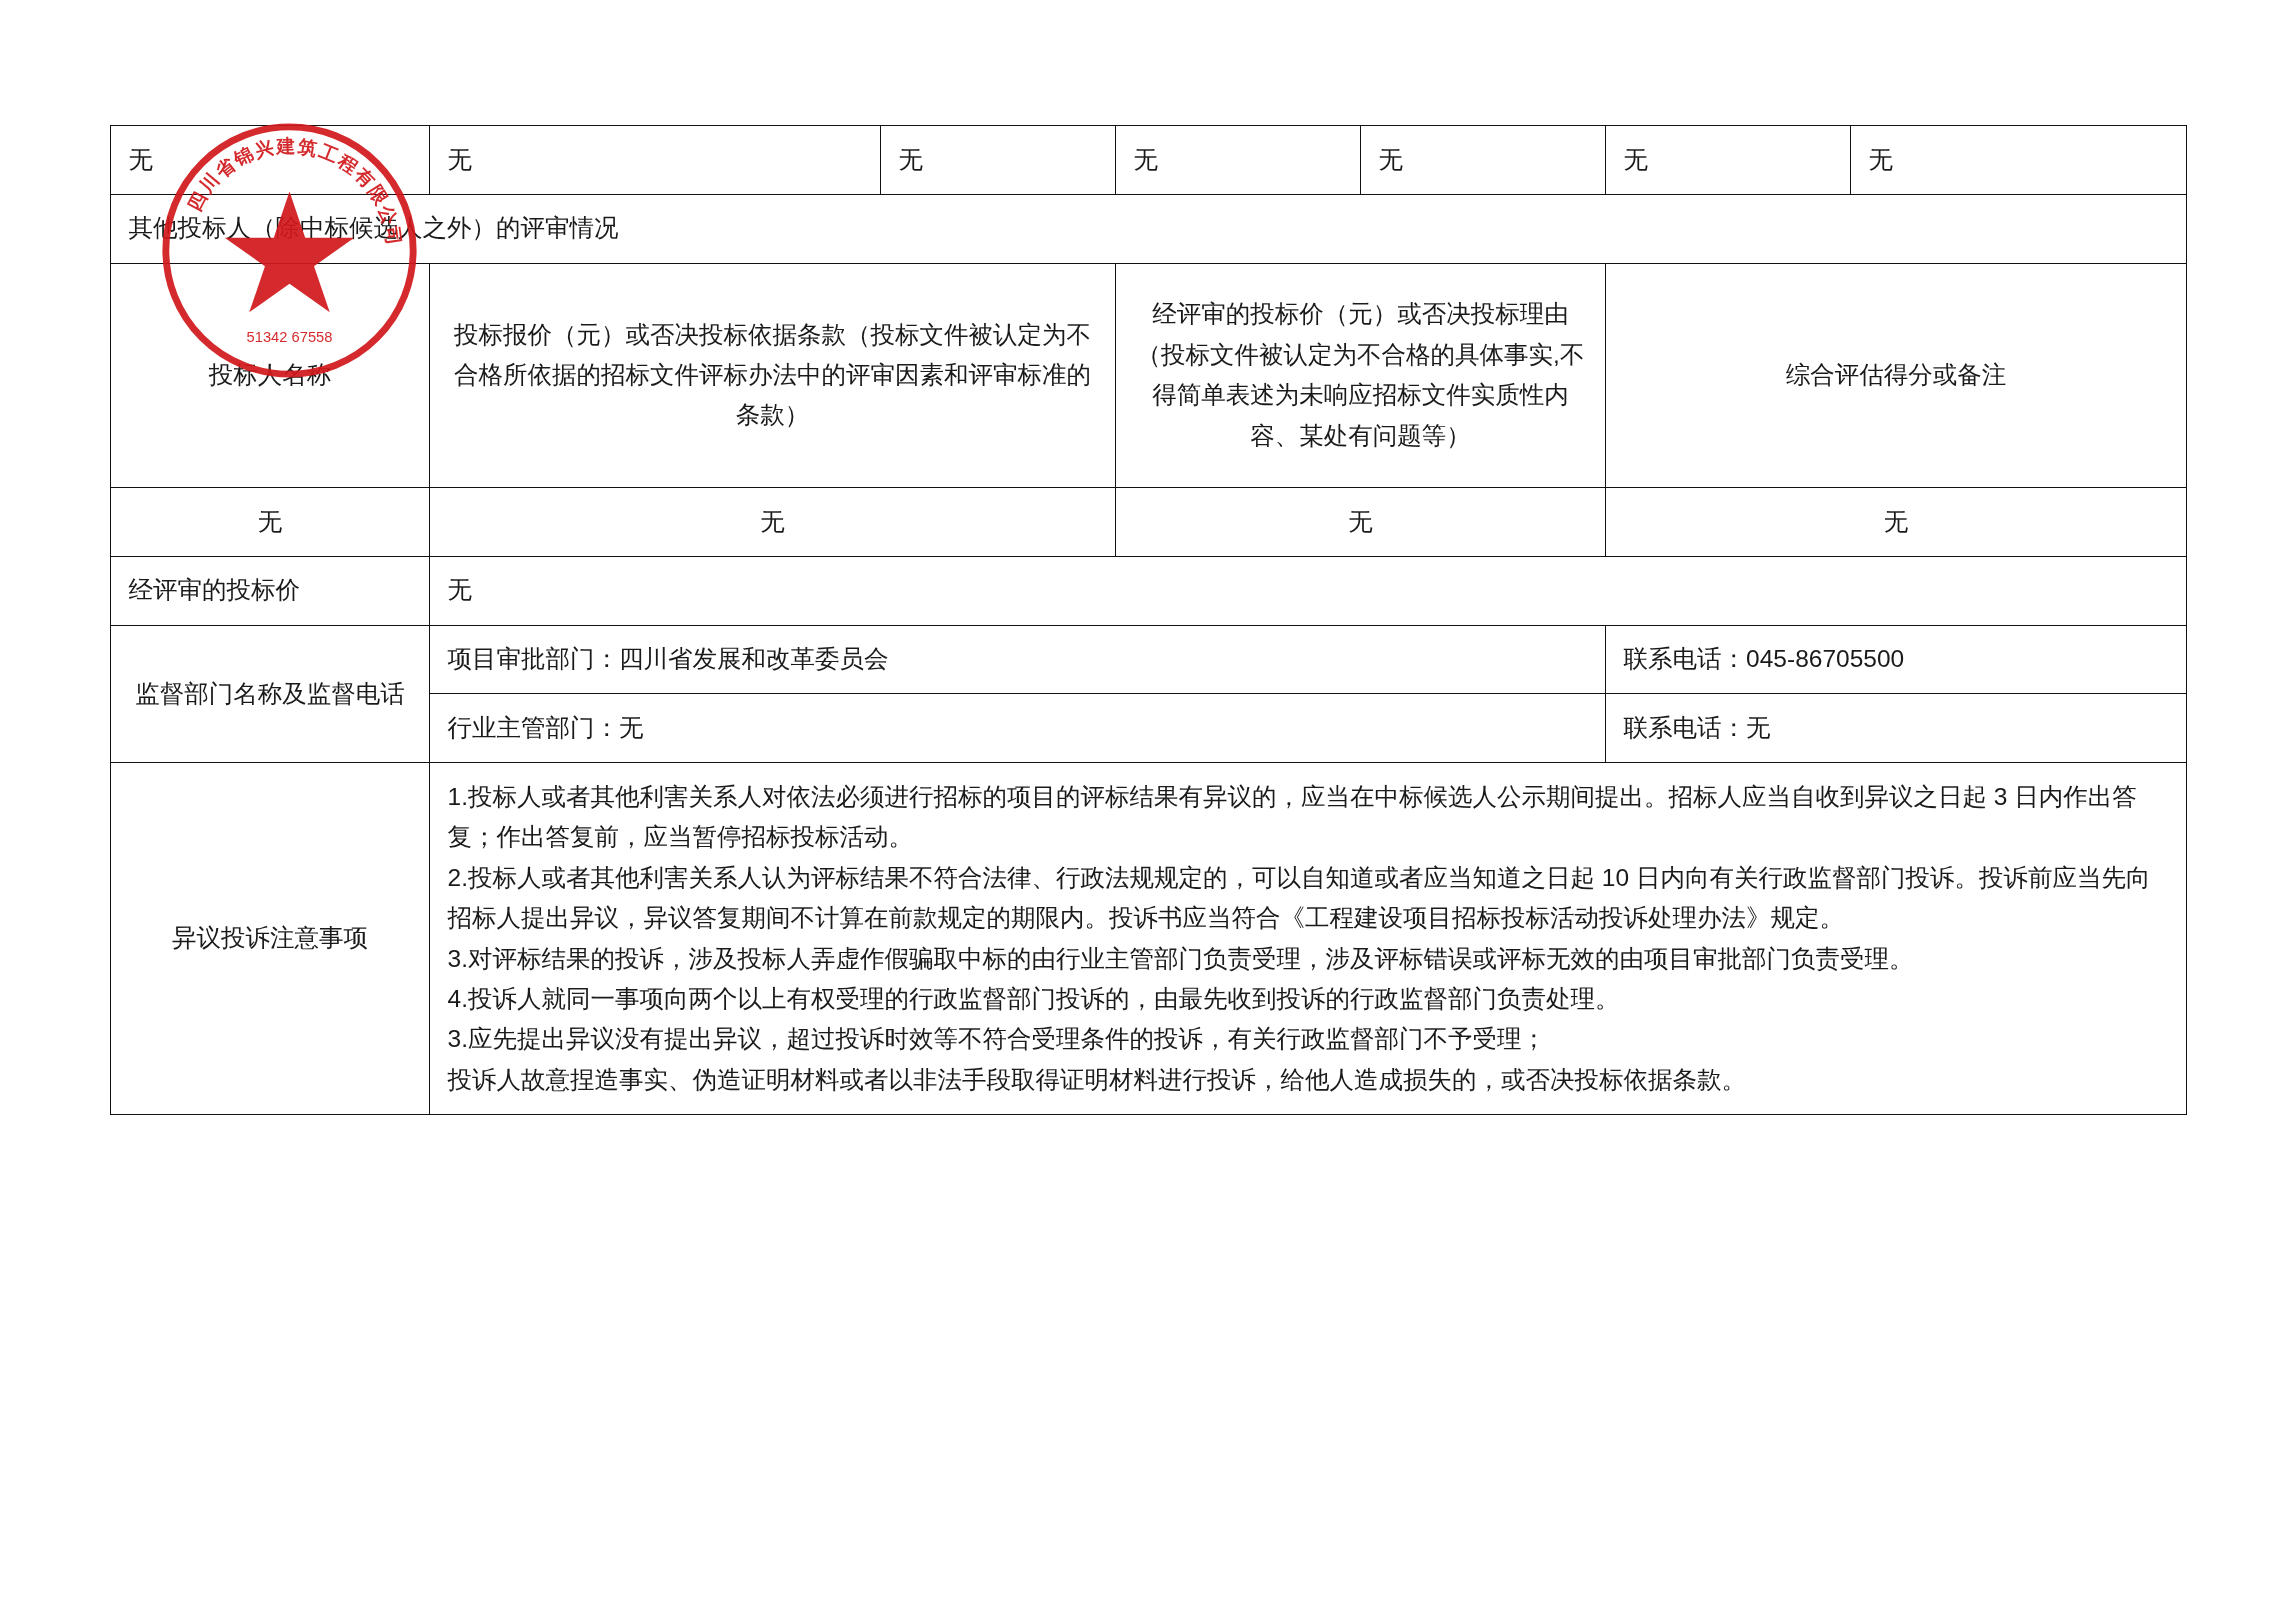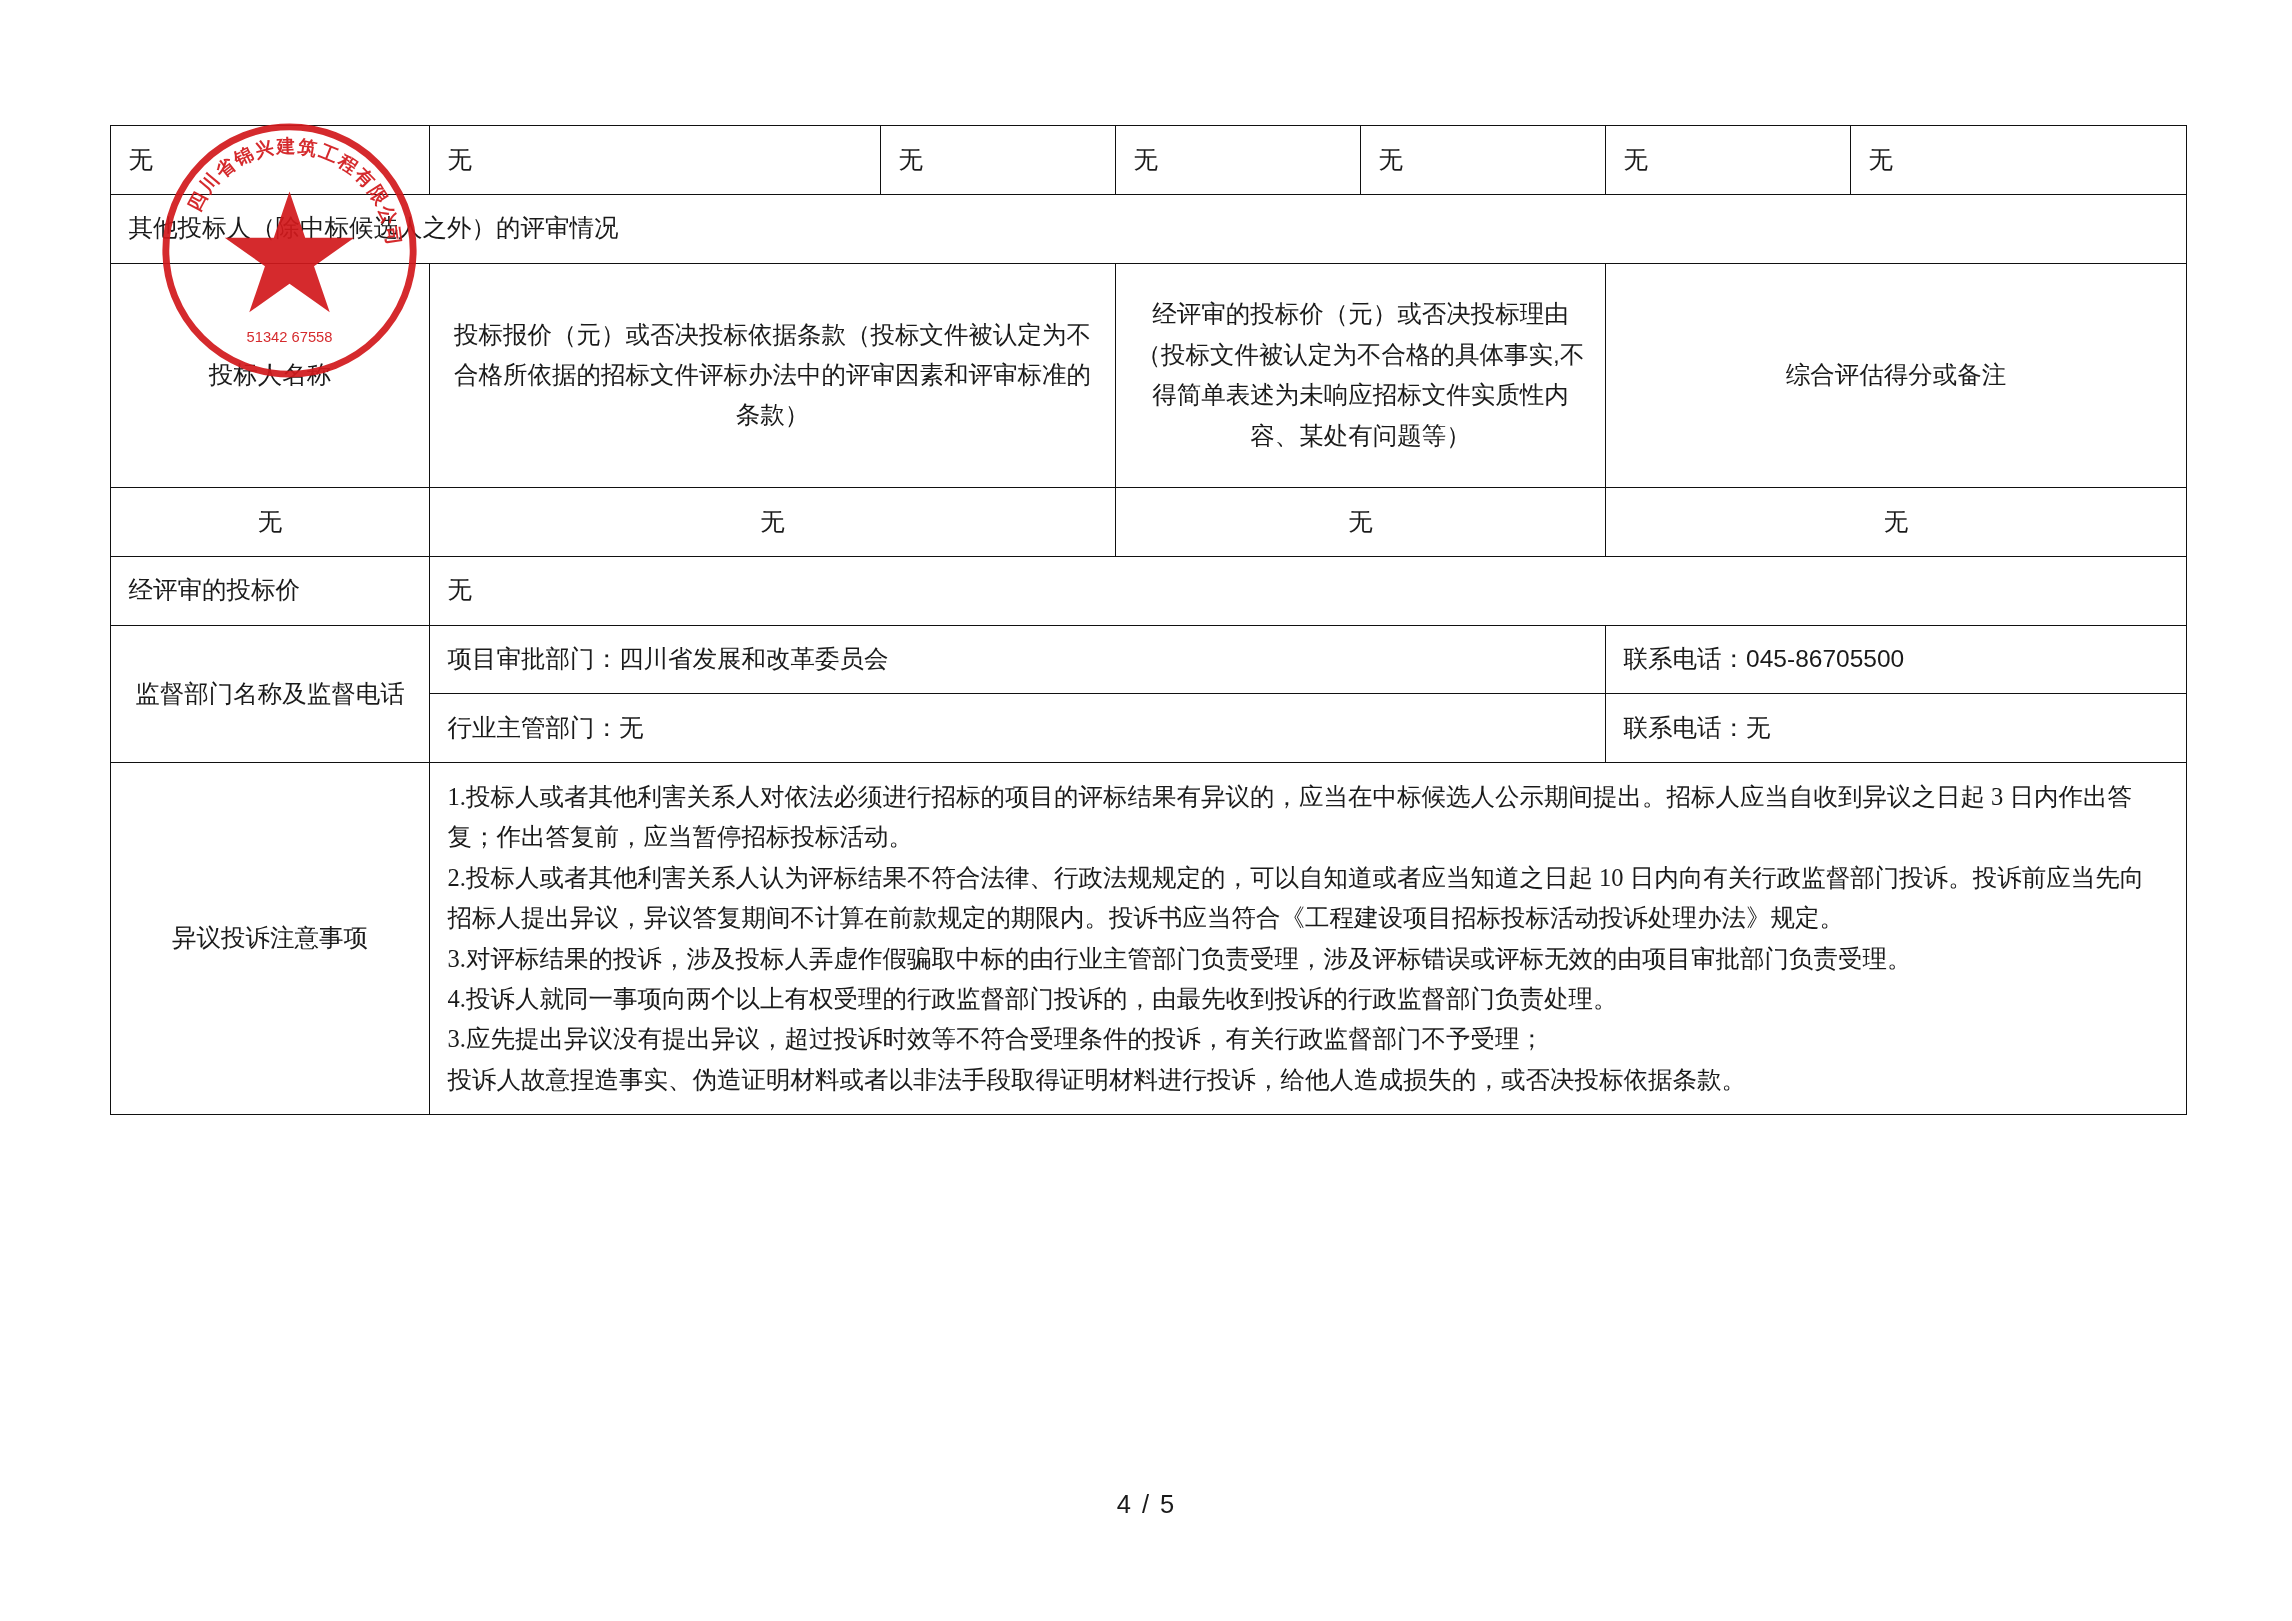--- a/index.html
+++ b/index.html
@@ -38,21 +38,20 @@
   .c-left { text-align: left; }
   .notice-cell {
     text-align: left;
     padding: 21.6px 21.6px 25.5px 21.6px;
     line-height: 1.95;
     font-size: 24.5px;
   }
   .notice-cell p {
     margin: 0;
     text-indent: 0;
-    font-family: Liberation Serif, serif;
   }
   .footer {
     position: absolute;
     left: 0;
     right: 0;
     top: 1490px;
     text-align: center;
     font-size: 25.5px;
     color: #1a1a1a;
     letter-spacing: 2px;
@@ -160,15 +159,14 @@
         <p>2.投标人或者其他利害关系人认为评标结果不符合法律、行政法规规定的，可以自知道或者应当知道之日起 10 日内向有关行政监督部门投诉。投诉前应当先向招标人提出异议，异议答复期间不计算在前款规定的期限内。投诉书应当符合《工程建设项目招标投标活动投诉处理办法》规定。</p>
         <p>3.对评标结果的投诉，涉及投标人弄虚作假骗取中标的由行业主管部门负责受理，涉及评标错误或评标无效的由项目审批部门负责受理。</p>
         <p>4.投诉人就同一事项向两个以上有权受理的行政监督部门投诉的，由最先收到投诉的行政监督部门负责处理。</p>
         <p>3.应先提出异议没有提出异议，超过投诉时效等不符合受理条件的投诉，有关行政监督部门不予受理；</p>
         <p>投诉人故意捏造事实、伪造证明材料或者以非法手段取得证明材料进行投诉，给他人造成损失的，或否决投标依据条款。</p>
       </td>
     </tr>
   </tbody>
     </table>
 
-  <div class="footer">4 / 5</div>
 </div>
 
 
 </body></html>

